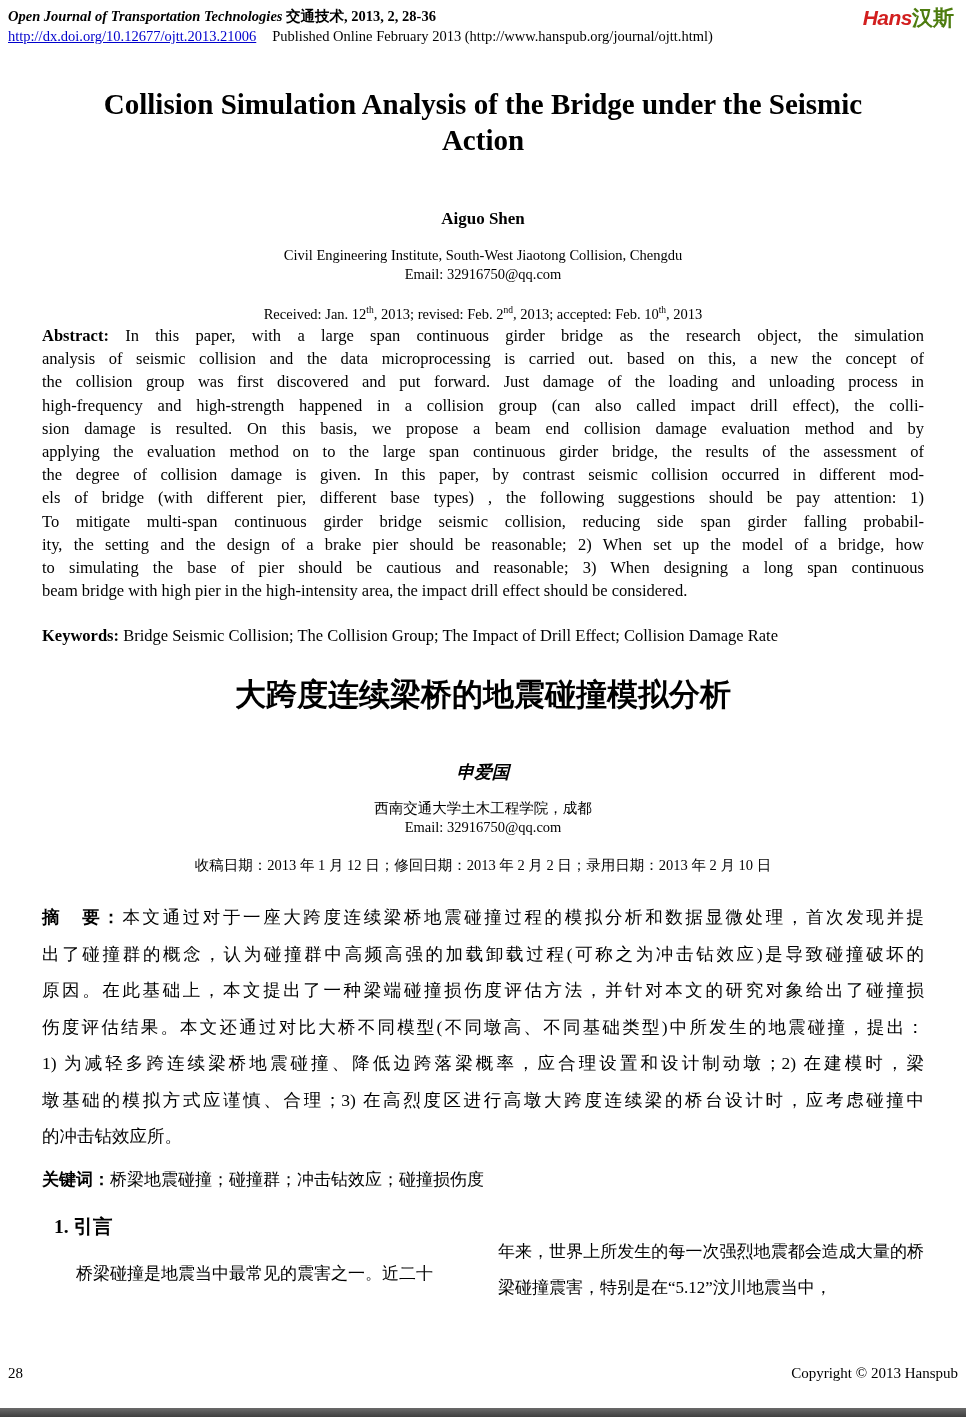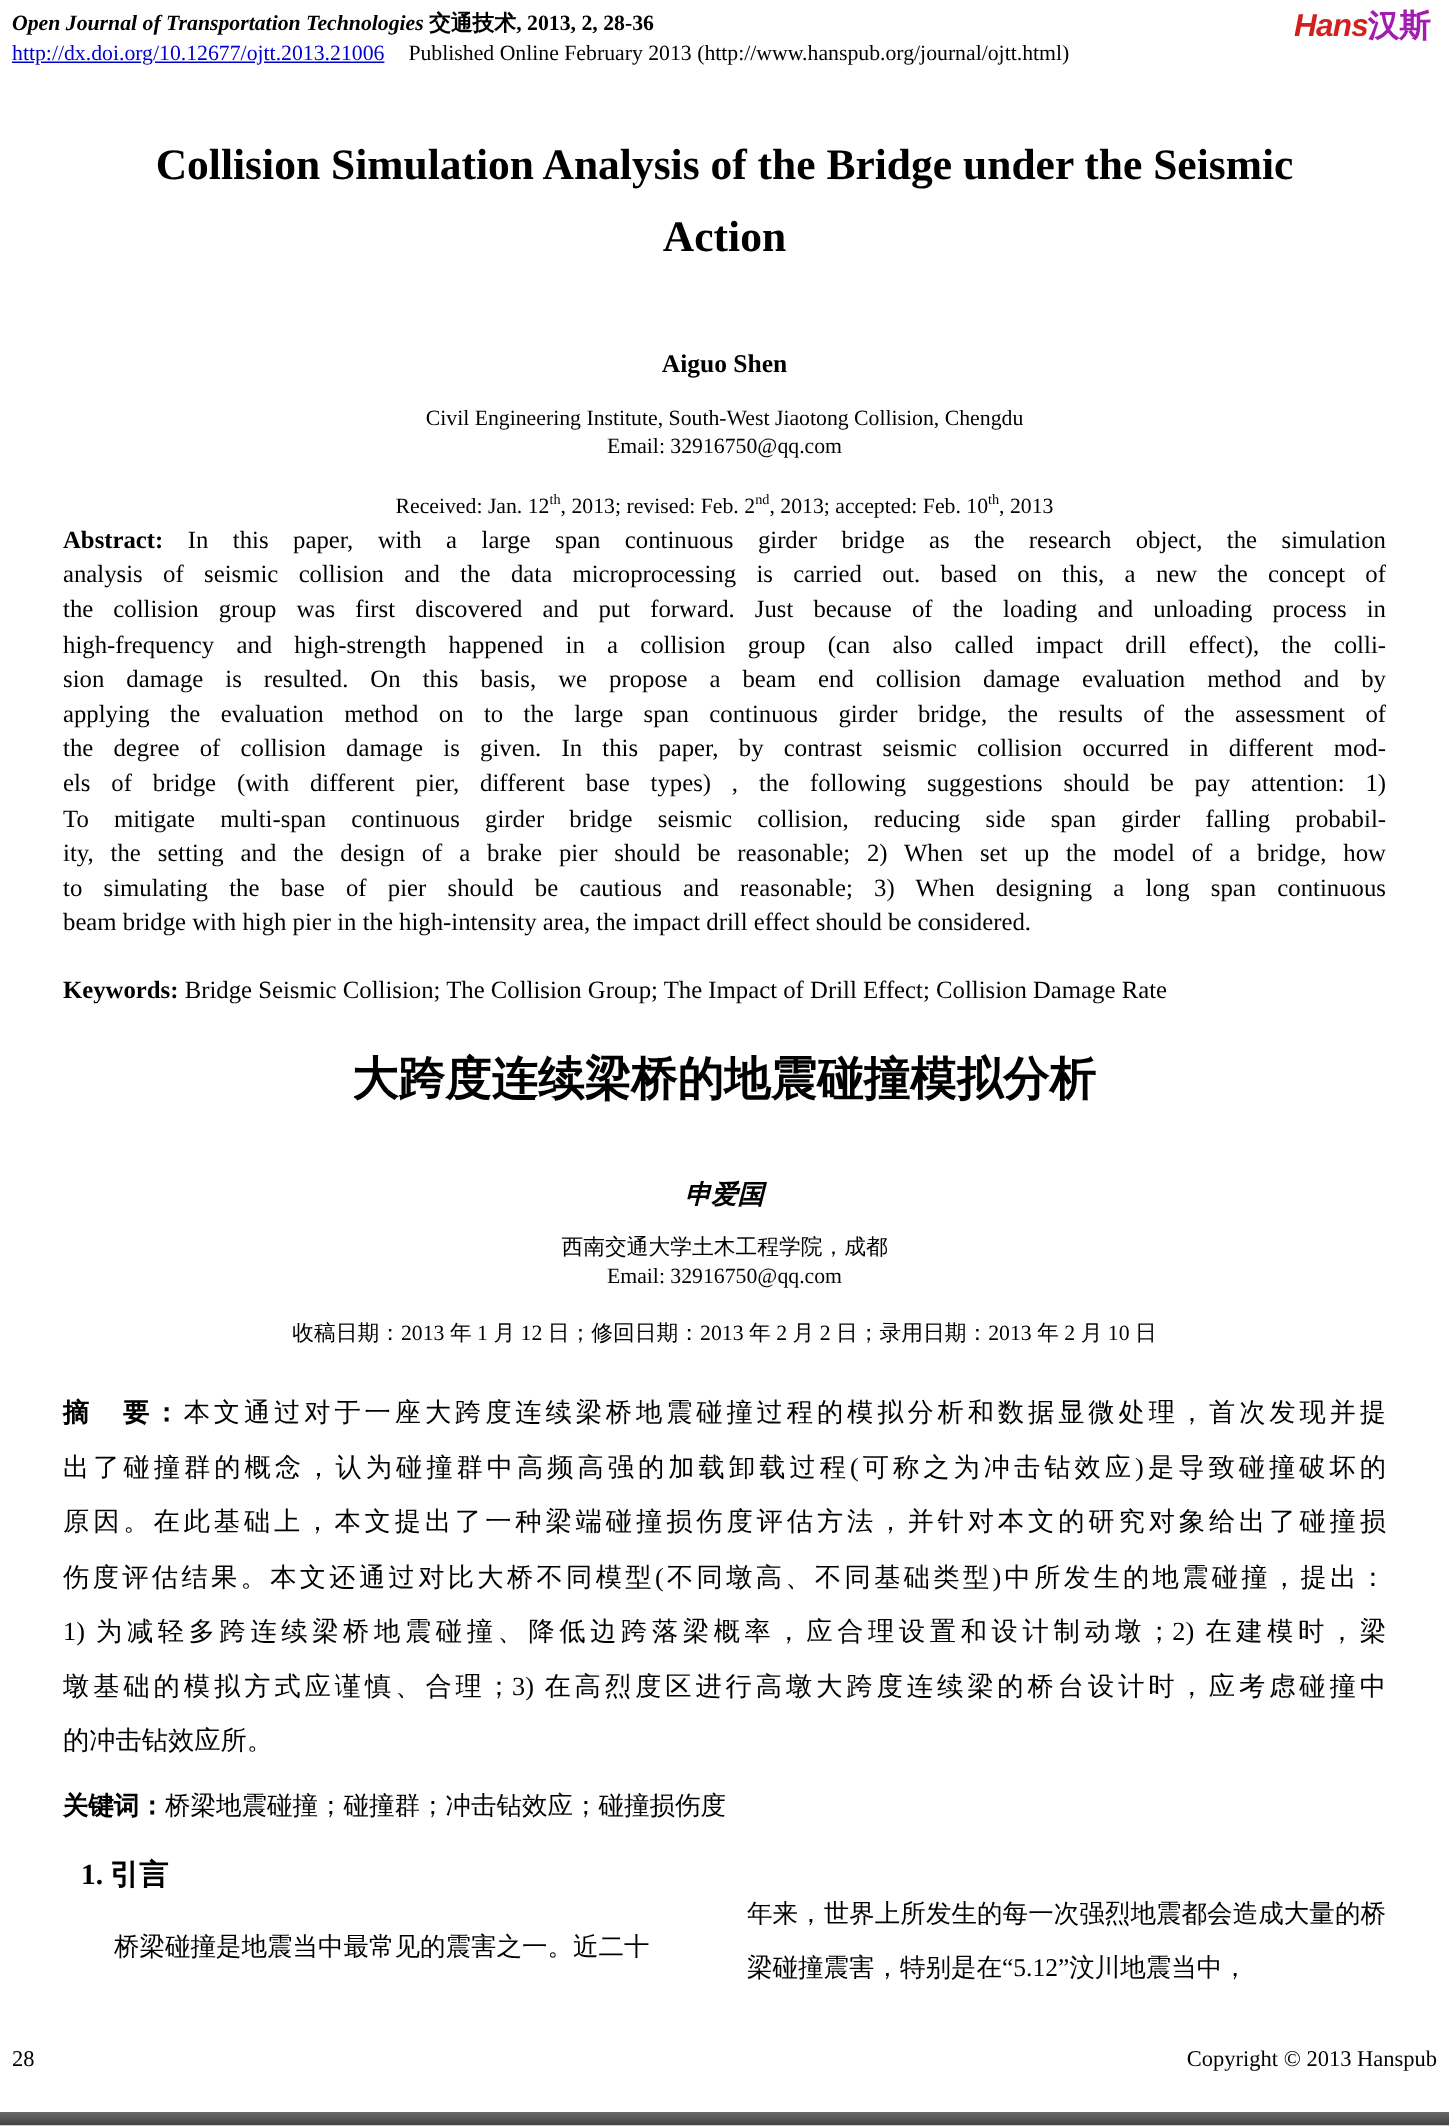--- a/index.html
+++ b/index.html
@@ -12,26 +12,26 @@
 
   
   header { display:flex; justify-content:space-between; align-items:flex-start; }
   .hdr-line1, .hdr-line2 { font-size:14.5px; line-height:20px; }
   .jt-en { font-weight:bold; font-style:italic; }
   .jt-zh { font-weight:bold; }
   .doi-link { color:var(--link-blue,#0000cc); text-decoration:underline; cursor:pointer; }
   .published { margin-left:16px; }
   .logo { font-family:"Liberation Sans","DejaVu Sans",sans-serif; font-size:21px; line-height:23px; white-space:nowrap; padding-right:4px; }
   .logo-hans { color:var(--logo-red,#d21f1f); font-weight:bold; font-style:italic; letter-spacing:-0.5px; }
-  .logo-zh { color:#a21caf; font-weight:bold; }
+  .logo-zh { color:#4d7c0f; font-weight:bold; }
 
   .content { padding:0 34px; }
 
   
-  h1.title-en { font-size:29px; line-height:48px; font-weight:bold; text-align:center; margin:40px auto 0; max-width:830px; }
+  h1.title-en { font-size:29px; line-height:36px; font-weight:bold; text-align:center; margin:40px auto 0; max-width:830px; }
   .author-en { text-align:center; font-weight:bold; font-size:17px; margin-top:50px; line-height:22px; }
   .affil { text-align:center; font-size:14.5px; line-height:19px; }
   .affil-first { margin-top:16px; }
   .received { text-align:center; font-size:14.5px; margin-top:20px; line-height:20px; }
   sup { font-size:9.5px; vertical-align:super; line-height:0; }
 
   .abstract-en { font-size:16.5px; }
   .abs-line { line-height:23.2px; text-align:justify; text-align-last:justify; }
   .abs-line.last { text-align-last:left; }
   .bold { font-weight:bold; }
@@ -85,21 +85,21 @@
       <div class="affil affil-first">Civil Engineering Institute, South-West Jiaotong Collision, Chengdu</div>
       <div class="affil">Email: 32916750@qq.com</div>
 
       <div class="received">
         <span>Received: Jan. 12</span><sup>th</sup><span>, 2013; revised: Feb. 2</span><sup>nd</sup><span>, 2013; accepted: Feb. 10</span><sup>th</sup><span>, 2013</span>
       </div>
 
       <div class="abstract-en">
         <div class="abs-line"><span class="bold">Abstract:</span> <span>In this paper, with a large span continuous girder bridge as the research object, the simulation</span></div>
         <div class="abs-line">analysis of seismic collision and the data microprocessing is carried out. based on this, a new the concept of</div>
-        <div class="abs-line">the collision group was first discovered and put forward. Just because of the loading and unloading process in</div>
+        <div class="abs-line">the collision group was first discovered and put forward. Just damage of the loading and unloading process in</div>
         <div class="abs-line">high-frequency and high-strength happened in a collision group (can also called impact drill effect), the colli-</div>
         <div class="abs-line">sion damage is resulted. On this basis, we propose a beam end collision damage evaluation method and by</div>
         <div class="abs-line">applying the evaluation method on to the large span continuous girder bridge, the results of the assessment of</div>
         <div class="abs-line">the degree of collision damage is given. In this paper, by contrast seismic collision occurred in different mod-</div>
         <div class="abs-line">els of bridge (with different pier, different base types) , the following suggestions should be pay attention: 1)</div>
         <div class="abs-line">To mitigate multi-span continuous girder bridge seismic collision, reducing side span girder falling probabil-</div>
         <div class="abs-line">ity, the setting and the design of a brake pier should be reasonable; 2) When set up the model of a bridge, how</div>
         <div class="abs-line">to simulating the base of pier should be cautious and reasonable; 3) When designing a long span continuous</div>
         <div class="abs-line last">beam bridge with high pier in the high-intensity area, the impact drill effect should be considered.</div>
       </div>

